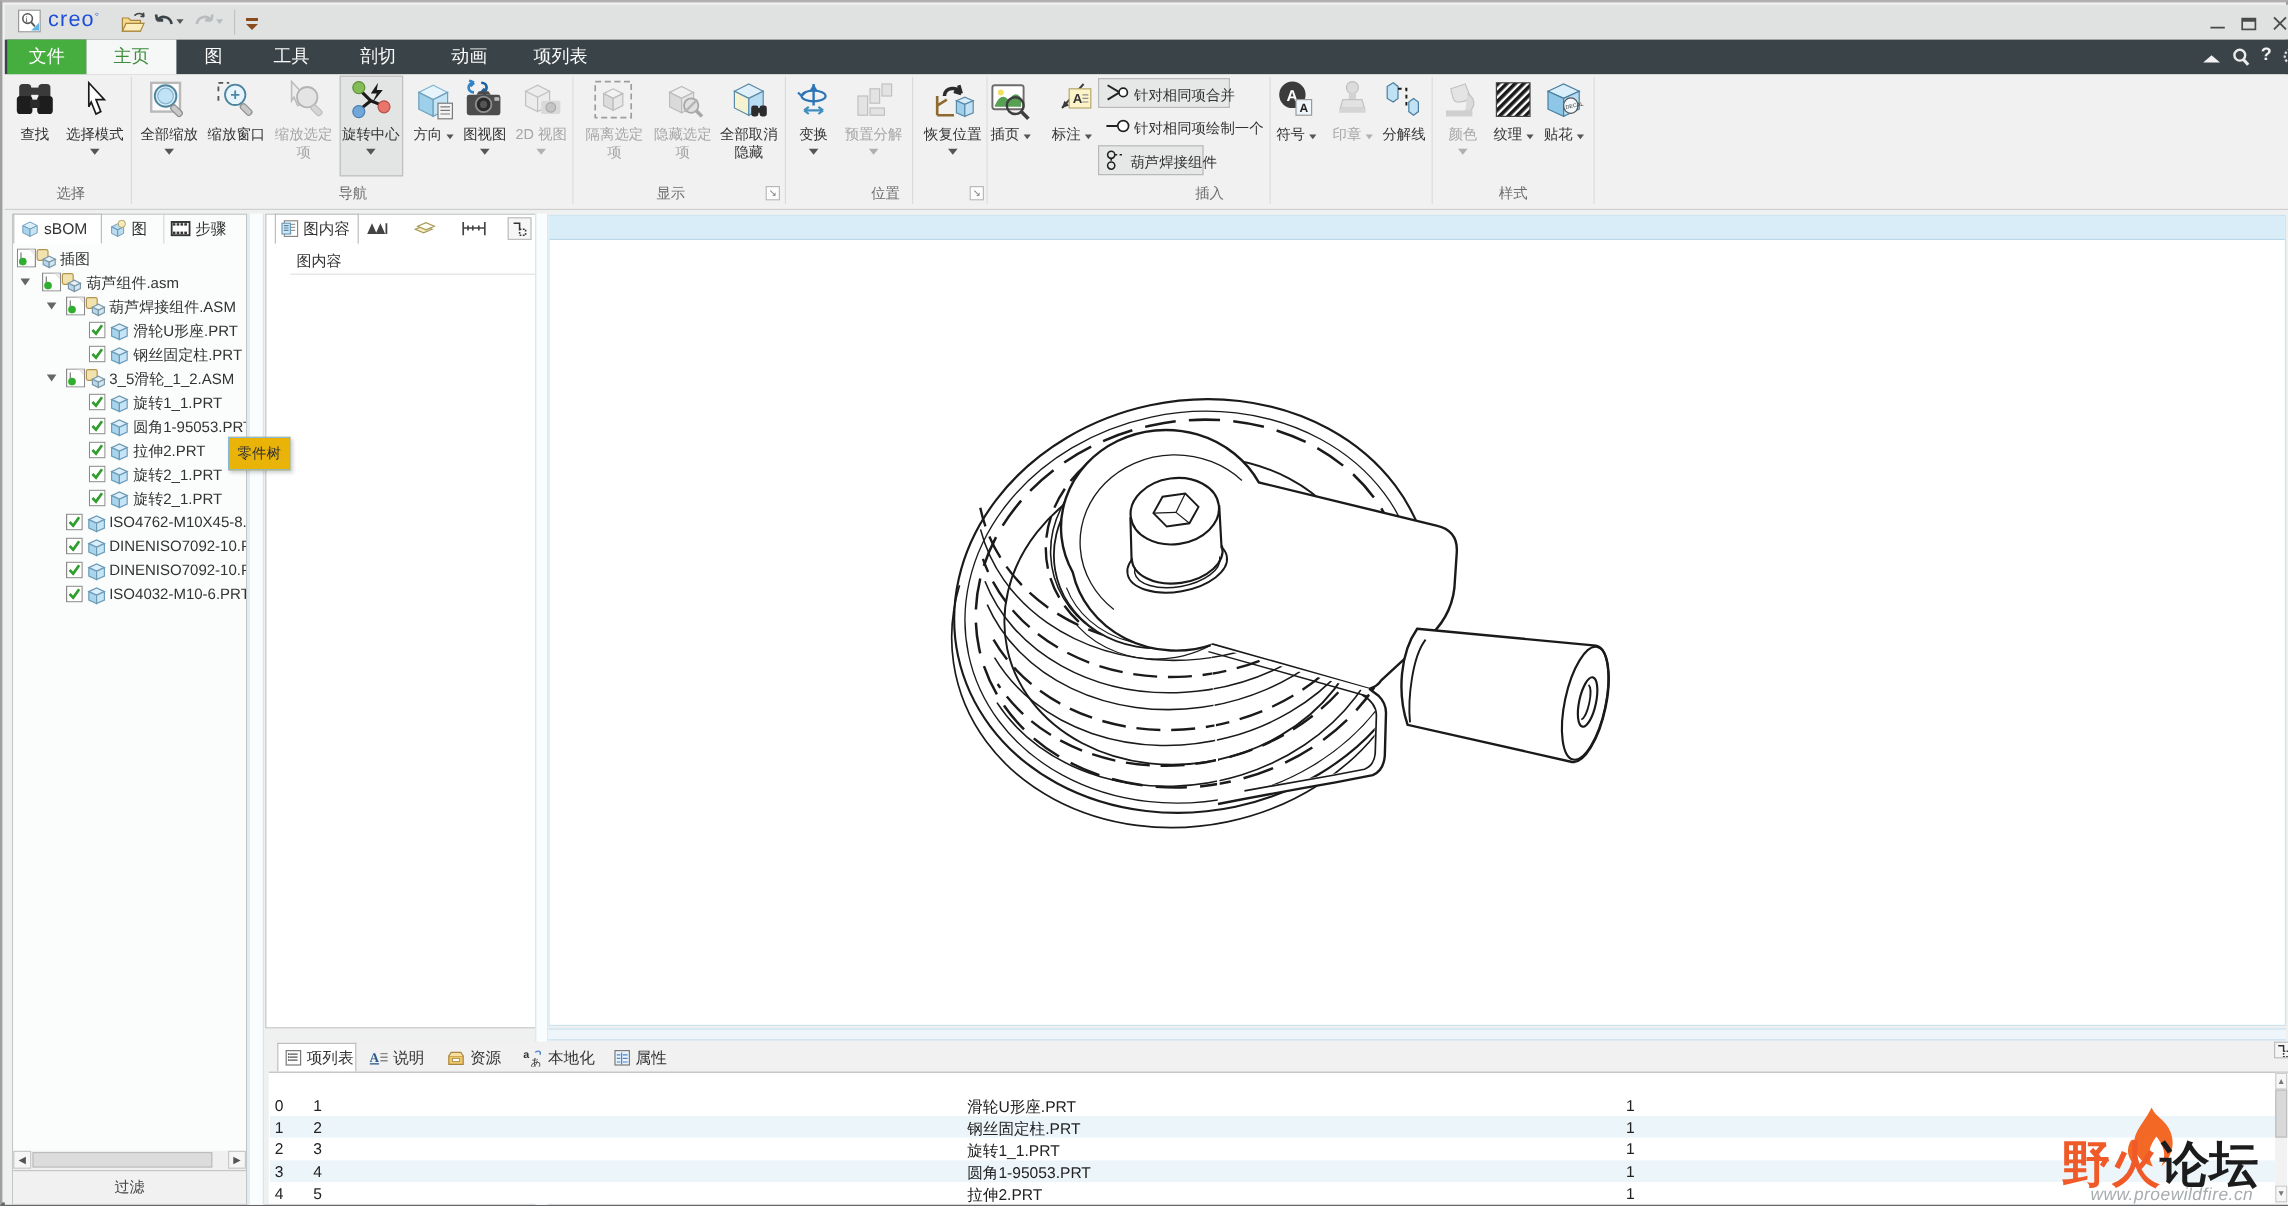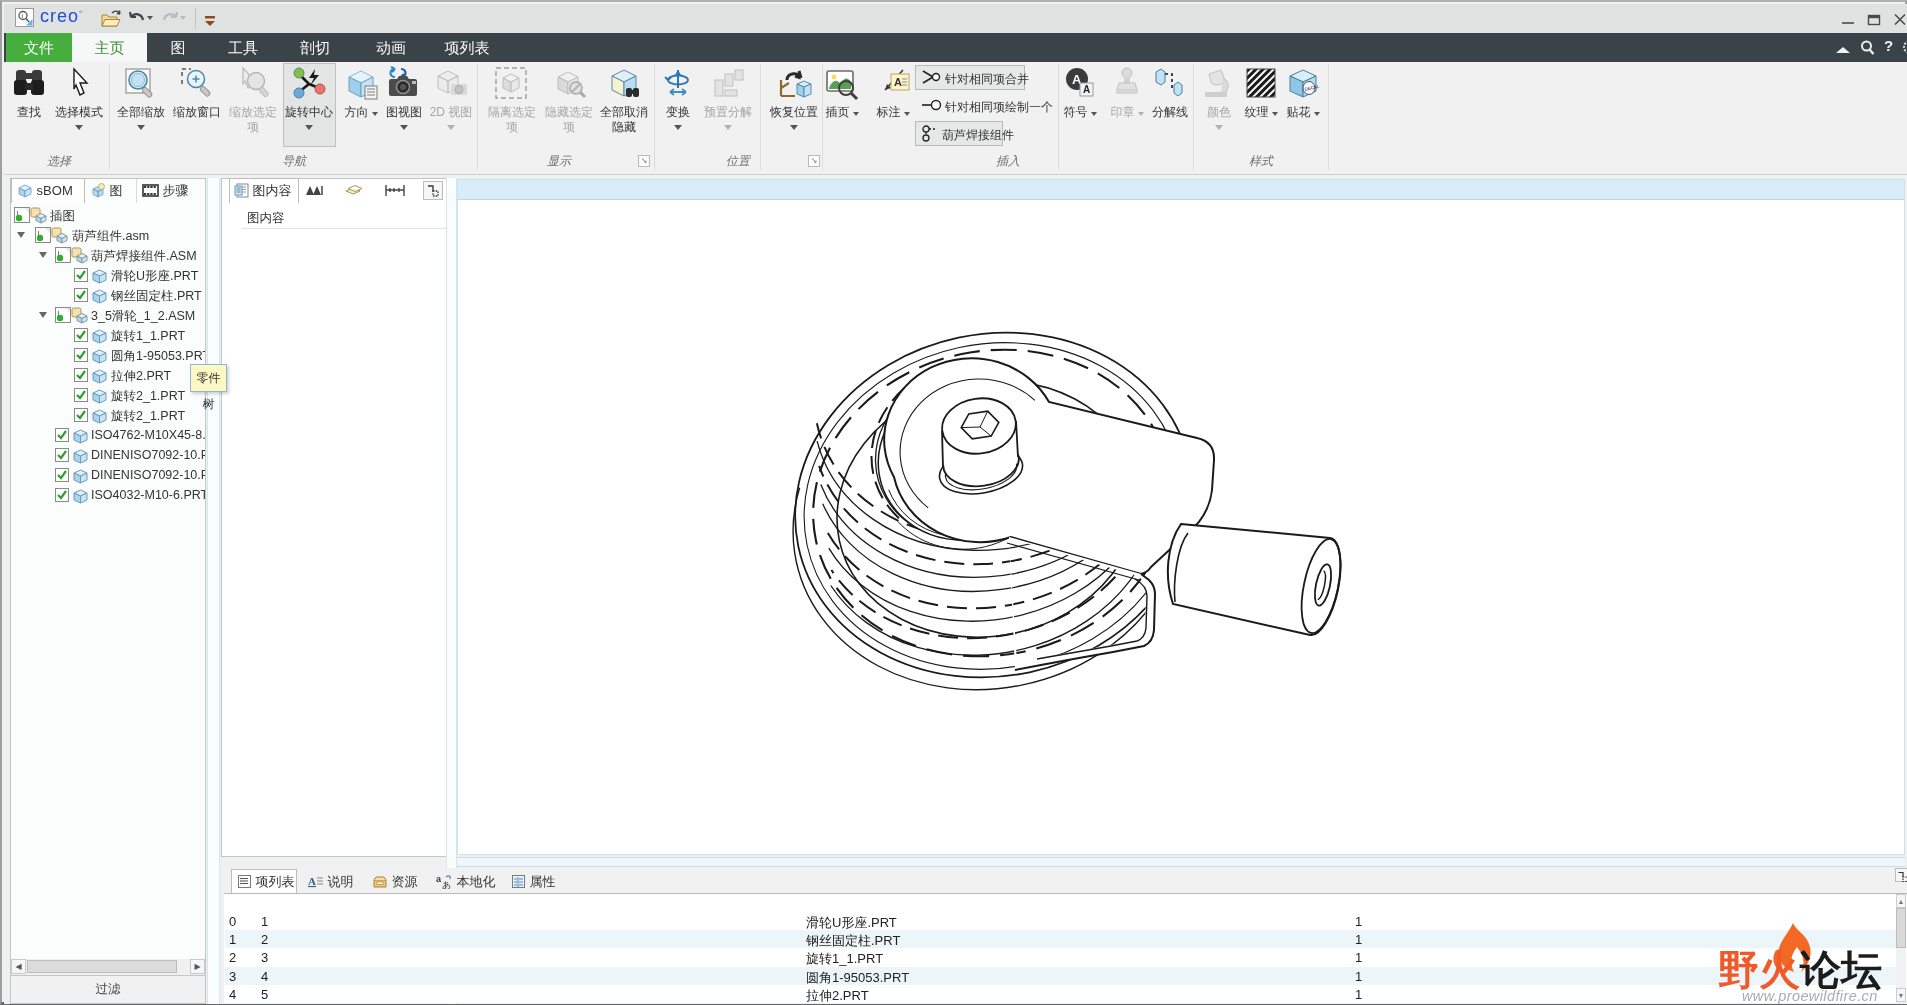--- a/index.html
+++ b/index.html
@@ -9,21 +9,21 @@
 #title{width:100%;text-align:center;top:7px;font-size:13px;color:#444;}
 .wbtn{top:8px;color:#555;font-size:14px;}
 
 #tabrow{left:2px;top:31px;width:1903px;height:29px;background:#3a4448;}
 .tab{height:29px;line-height:29px;font-size:15px;color:#fbfbfb;text-align:center;top:0;}
 #tabfile{left:2px;width:66px;background:#46ae3f;color:#fff;}
 #tabhome{left:68px;width:75px;background:#f6f7f7;color:#3c8e3c;}
 
 #ribbon{left:2px;top:60px;width:1903px;height:113px;background:#f1f1f1;border-bottom:1px solid #cfcfcf;}
 .rsep{top:2px;width:1px;height:106px;background:#dcdcdc;}
-.glabel{top:91px;font-size:12px;color:#6e6e6e;width:120px;margin-left:-60px;text-align:center;font-style:italic;}
+.glabel{top:91px;font-size:12px;color:#6e6e6e;width:120px;margin-left:-60px;text-align:center;}
 .ritem{top:2px;width:76px;margin-left:-38px;text-align:center;}
 .ritem .ic{display:block;margin:2px auto 0;}
 .rlabel{font-size:12px;color:#333;line-height:15px;margin-top:3px;}
 .dis .rlabel{color:#a6a6a6;}
 .darr{width:0;height:0;border:4px solid transparent;border-top:5px solid #555;display:inline-block;margin:2px auto 0;}
 .dis .darr{border-top-color:#b0b0b0;}
 .iarr{width:0;height:0;border:3.5px solid transparent;border-top:4.5px solid #555;display:inline-block;margin-left:3px;position:relative;top:3px;}
 .dis .iarr{border-top-color:#b0b0b0;}
 .launcher{top:93px;width:12px;height:12px;border:1px solid #b9b9b9;background:#fdfdfd;font-size:8px;color:#777;line-height:10px;text-align:center;}
 
@@ -750,15 +750,15 @@
           </svg></div>
 </div>
 
 <div class="abs" style="left:1766px;top:748px;z-index:5;"><svg width="46" height="54">
           <path d="M23 0 C17 13 6 21 9 34 C11 42 17 47 24 49 C19 39 21 32 27 24 C33 32 36 39 31 49 C39 42 43 32 39 21 C35 10 26 8 23 0 Z" fill="#f26824"></path>
           <path d="M6 27 C1 35 3 45 13 50 C8 42 8 36 10 31 Z" fill="#f26824"></path>
         </svg></div>
 <div class="abs" id="wm1" style="left:1714px;top:768px;width:200px;white-space:nowrap;z-index:6;"><span style="color:#f05a28;">野火</span><span style="color:#1c1c1c;">论坛</span></div>
 <div class="abs" id="wm2" style="left:1738px;top:813px;white-space:nowrap;z-index:6;">www.proewildfire.cn</div>
 
-<div class="abs" style="left:186px;top:189px;width:37px;height:28px;background:#fef9c3;border:1px solid #86b8dc;box-shadow:2px 2px 3px rgba(0,0,0,.18);font-size:12px;color:#333;text-align:center;line-height:26px;z-index:9;">零件树</div>
+<div class="abs" style="left:186px;top:189px;width:52px;height:28px;background:#eab308;border:1px solid #86b8dc;box-shadow:2px 2px 3px rgba(0,0,0,.18);font-size:12px;color:#333;text-align:center;line-height:26px;z-index:9;">零件树</div>
 </div>
 </div>
 
 </body></html>

